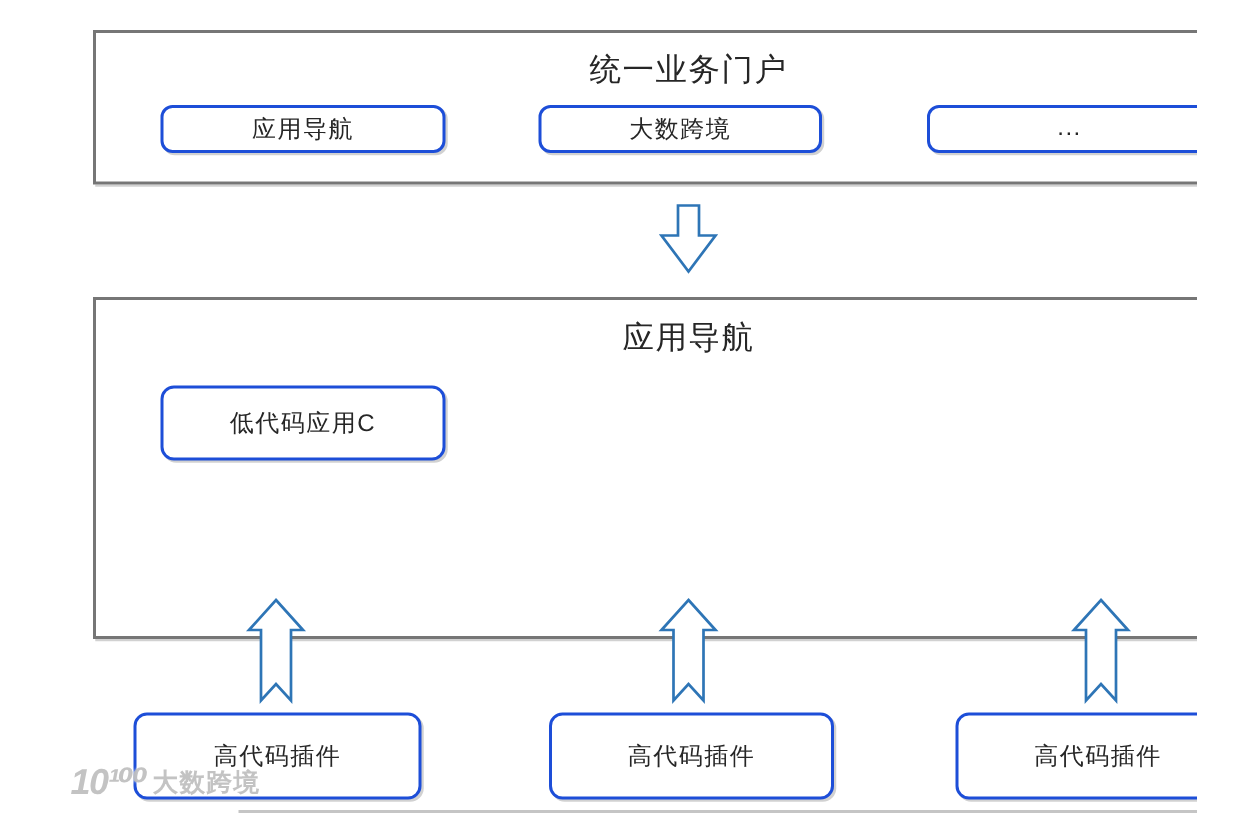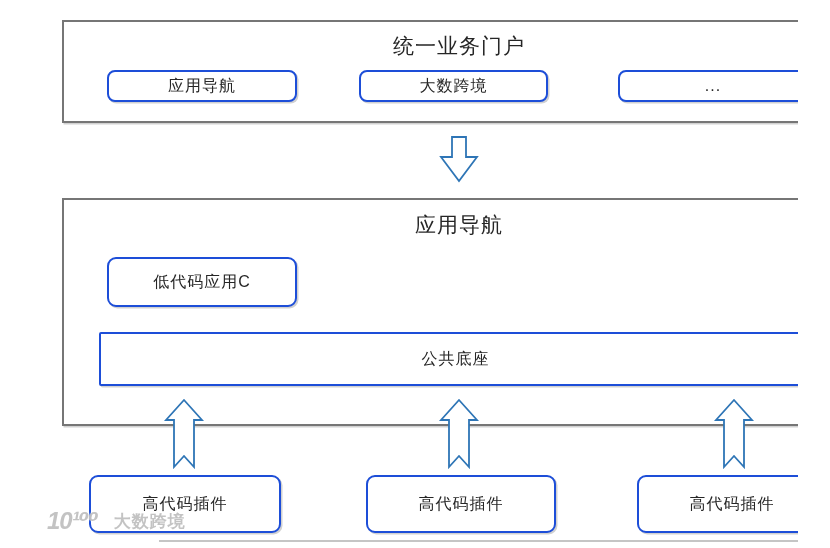--- a/index.html
+++ b/index.html
@@ -22,21 +22,21 @@
   .node{
     position:absolute;background:#fff;border:2px solid #1d4ed8;border-radius:9px;
     box-shadow:1.5px 1.5px 0 rgba(0,0,0,0.18);
     display:flex;align-items:center;justify-content:center;
     font-size:16px;letter-spacing:1px;box-sizing:border-box;
   }
   .node.square{border-radius:2px;}
   .arrow-svg{position:absolute;z-index:5;}
   .arrow-svg polygon{fill:#fff;stroke:var(--color-arrow);stroke-width:1.8;stroke-linejoin:miter;}
   .watermark{
-    position:absolute;left:3px;top:507px;z-index:6;display:flex;align-items:center;gap:16px;
+    position:absolute;left:3px;top:507px;z-index:6;display:flex;align-items:center;gap:4px;
     color:rgba(185,185,185,0.85);text-shadow:0 0 2px rgba(255,255,255,0.9);
     user-select:none;
   }
   .watermark .wm-logo{font-size:24px;font-weight:bold;font-style:italic;letter-spacing:-1px;}
   .watermark .wm-text{font-size:17px;font-weight:bold;letter-spacing:1px;}
   .bottom-line{
     position:absolute;left:115px;top:540px;width:706px;height:2px;
     background:rgba(150,150,150,0.55);z-index:1;
   }
 </style>
@@ -53,21 +53,20 @@
   <div class="node" style="left:574px;top:70px;width:190px;height:32px;border-radius:8px;">...</div>
 
   <svg class="arrow-svg" style="left:394px;top:135px;" width="42" height="49" viewBox="0 0 42 49">
     <polygon points="14,2 28,2 28,22 39,22 21,46 3,22 14,22"></polygon>
   </svg>
 
   <div class="outer-box" style="left:18px;top:198px;width:790px;height:224px;">
     <div class="section-title" style="top:11px;">应用导航</div>
   </div>
   <div class="node" style="left:63px;top:257px;width:190px;height:50px;">低代码应用C</div>
-  <div class="node square" style="left:55px;top:332px;width:713px;height:54px;">公共底座</div>
 
   <svg class="arrow-svg" style="left:118px;top:396px;" width="44" height="74" viewBox="0 0 44 74">
     <polygon points="22,4 40,24 32,24 32,71 22,60 12,71 12,24 4,24"></polygon>
   </svg>
   <svg class="arrow-svg" style="left:393px;top:396px;" width="44" height="74" viewBox="0 0 44 74">
     <polygon points="22,4 40,24 32,24 32,71 22,60 12,71 12,24 4,24"></polygon>
   </svg>
   <svg class="arrow-svg" style="left:668px;top:396px;" width="44" height="74" viewBox="0 0 44 74">
     <polygon points="22,4 40,24 32,24 32,71 22,60 12,71 12,24 4,24"></polygon>
   </svg>

